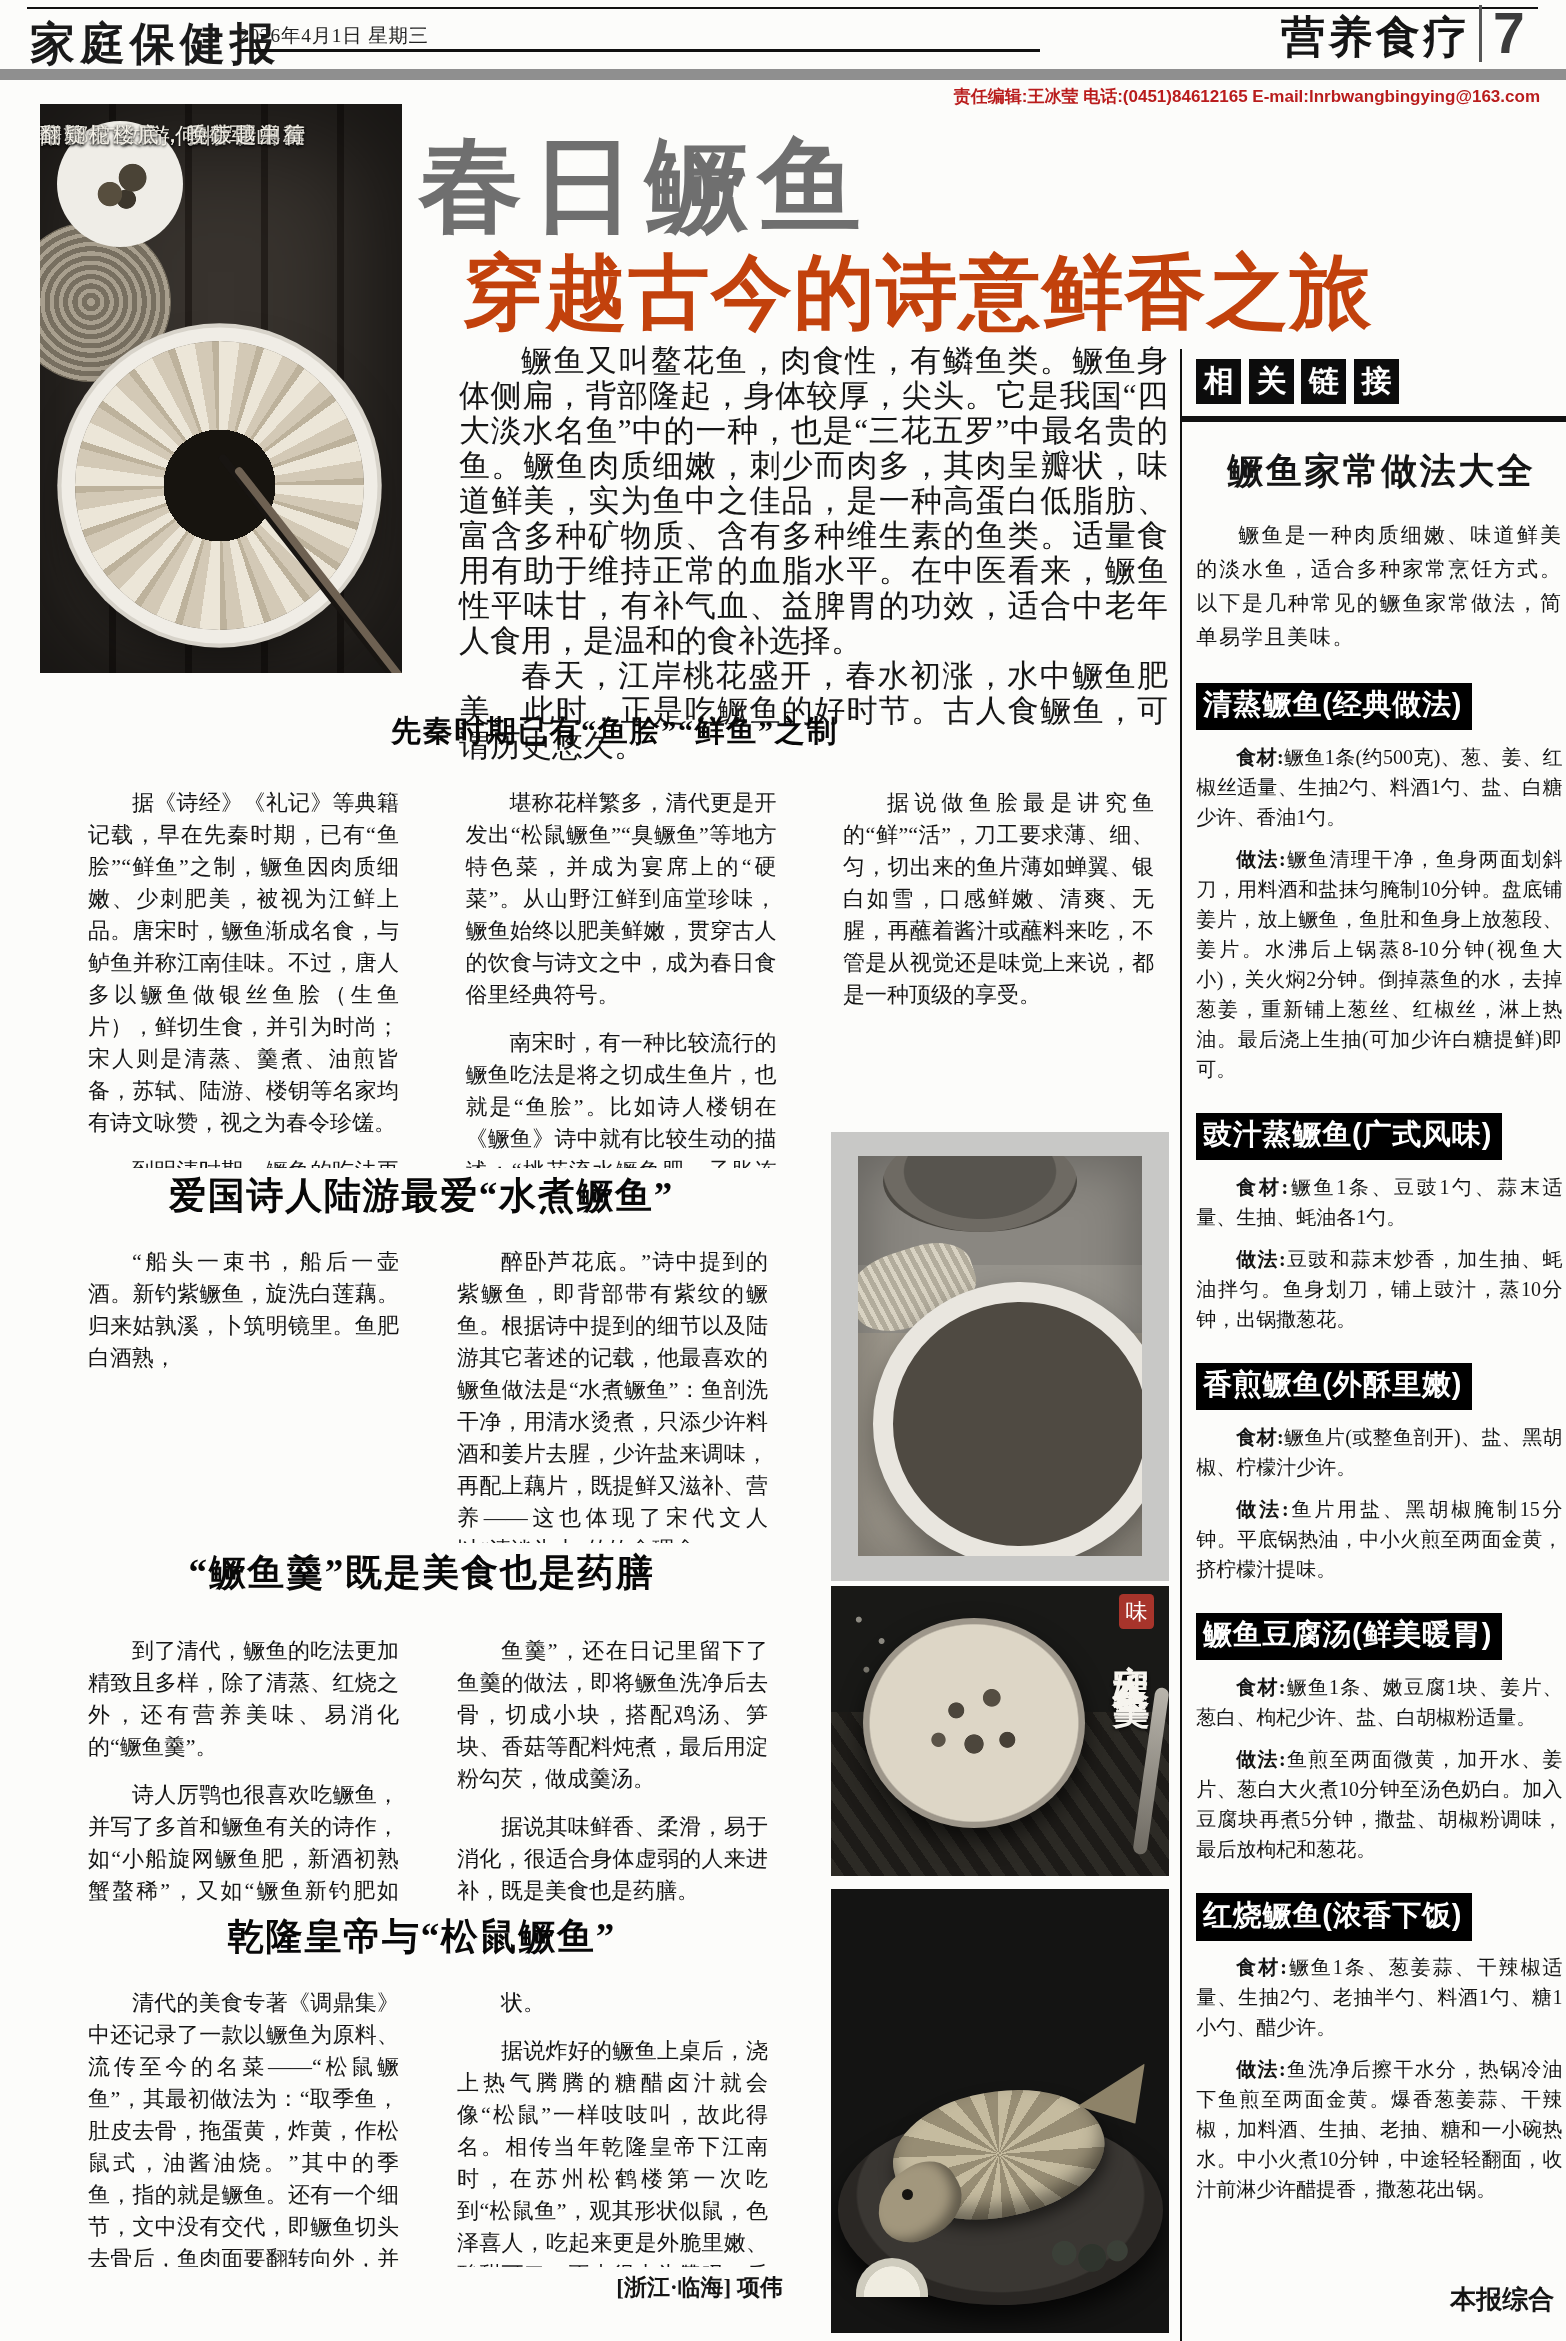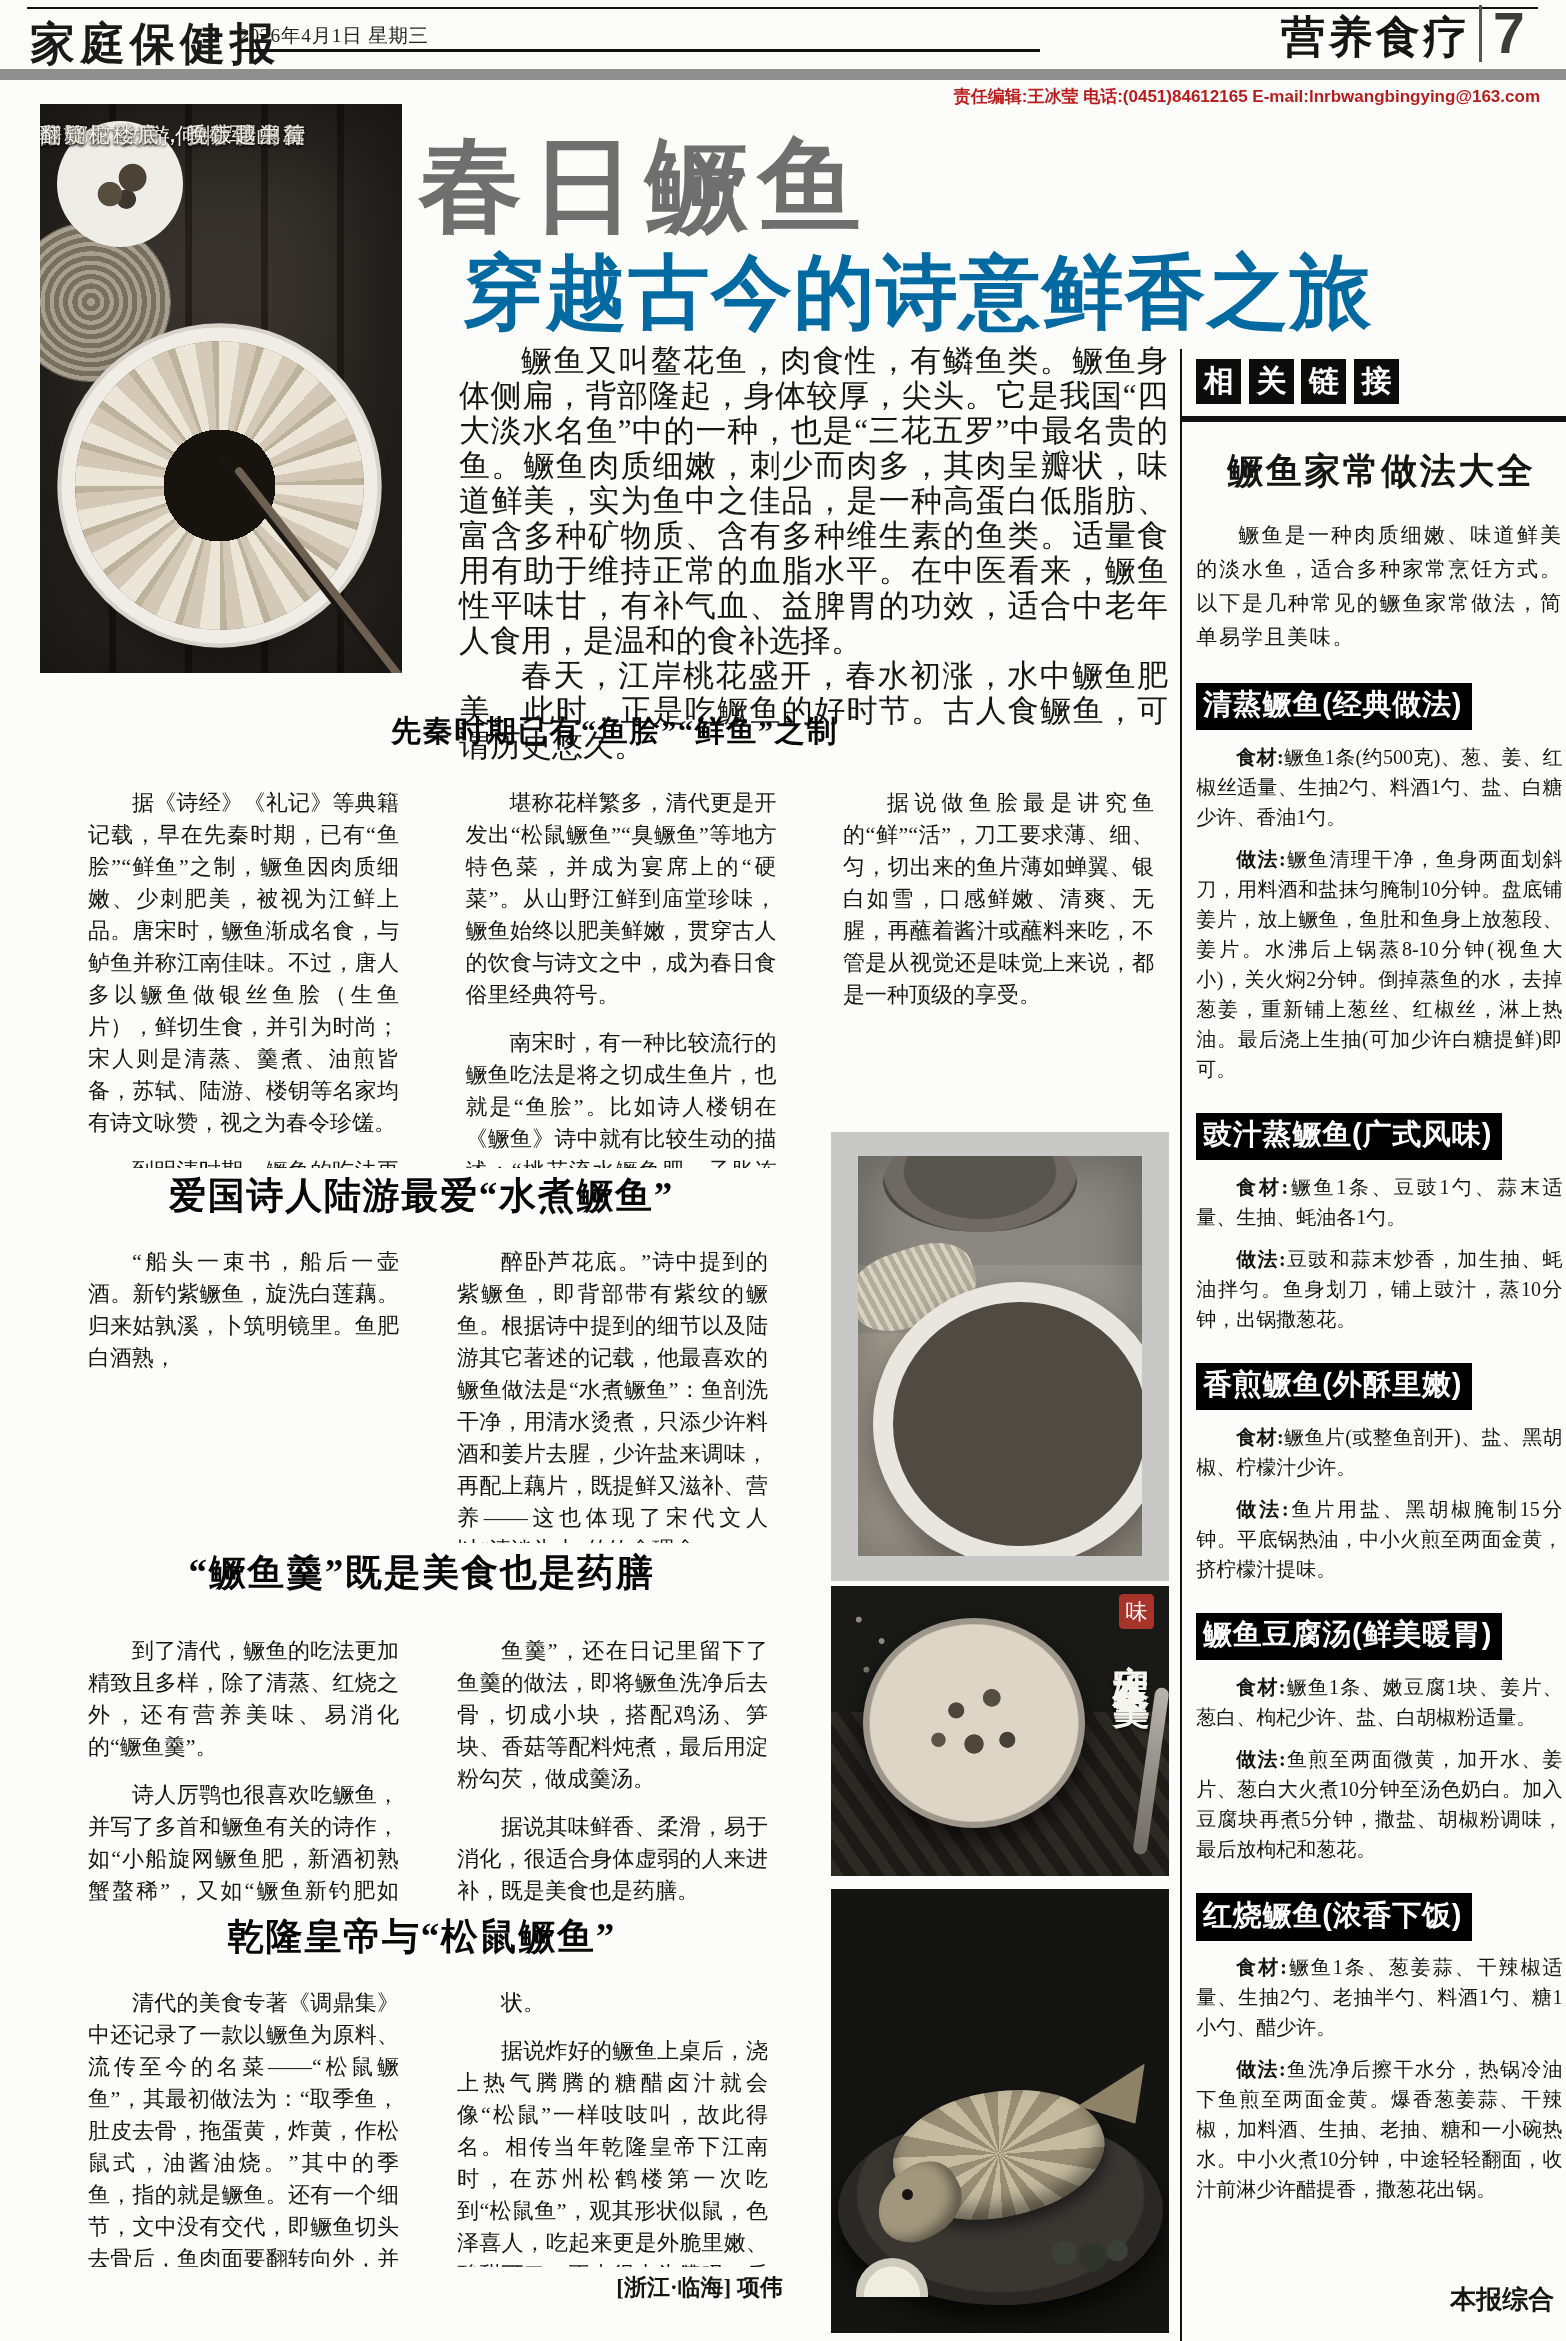--- a/index.html
+++ b/index.html
@@ -50,21 +50,21 @@
     background:#6e6152; transform:rotate(52deg); border-radius:3.4px; }
   .lp-poem { left:0; top:15px; width:100%; text-align:center; color:#f4f1e8;
     font-size:21px; line-height:33px; letter-spacing:3.4px; text-shadow:0 0.8px 2.5px rgba(0,0,0,.8); }
   .lp-poem .ttl { font-size:22px; letter-spacing:5px; }
   .lp-poem .auth { font-size:20px; }
 
   
   .headline-kicker { left:419px; top:118px; font-size:103px; font-weight:900; color:#6f6f6f;
     letter-spacing:10px; font-family:"Liberation Sans","DejaVu Sans",sans-serif; }
   .headline-main { left:463px; top:239px; width:1052px; font-size:81px; font-weight:900;
-    color:#0369a1; letter-spacing:1.7px; white-space:nowrap; }
+    color:#c2410c; letter-spacing:1.7px; white-space:nowrap; }
 
   
   .intro { left:459px; top:343px; width:709px; }
   .intro p { margin:0; font-size:31px; line-height:35px; text-align:justify; text-indent:2em; }
 
   
   .sec-title { font-weight:800; text-align:center; color:#080808; letter-spacing:1.7px; }
   .cols { display:flex; justify-content:space-between; overflow:hidden; }
   .col { width:343px; overflow:hidden; }
   .col p { margin:16px; font-size:22px; line-height:32px; text-align:justify; text-indent:2em; }

